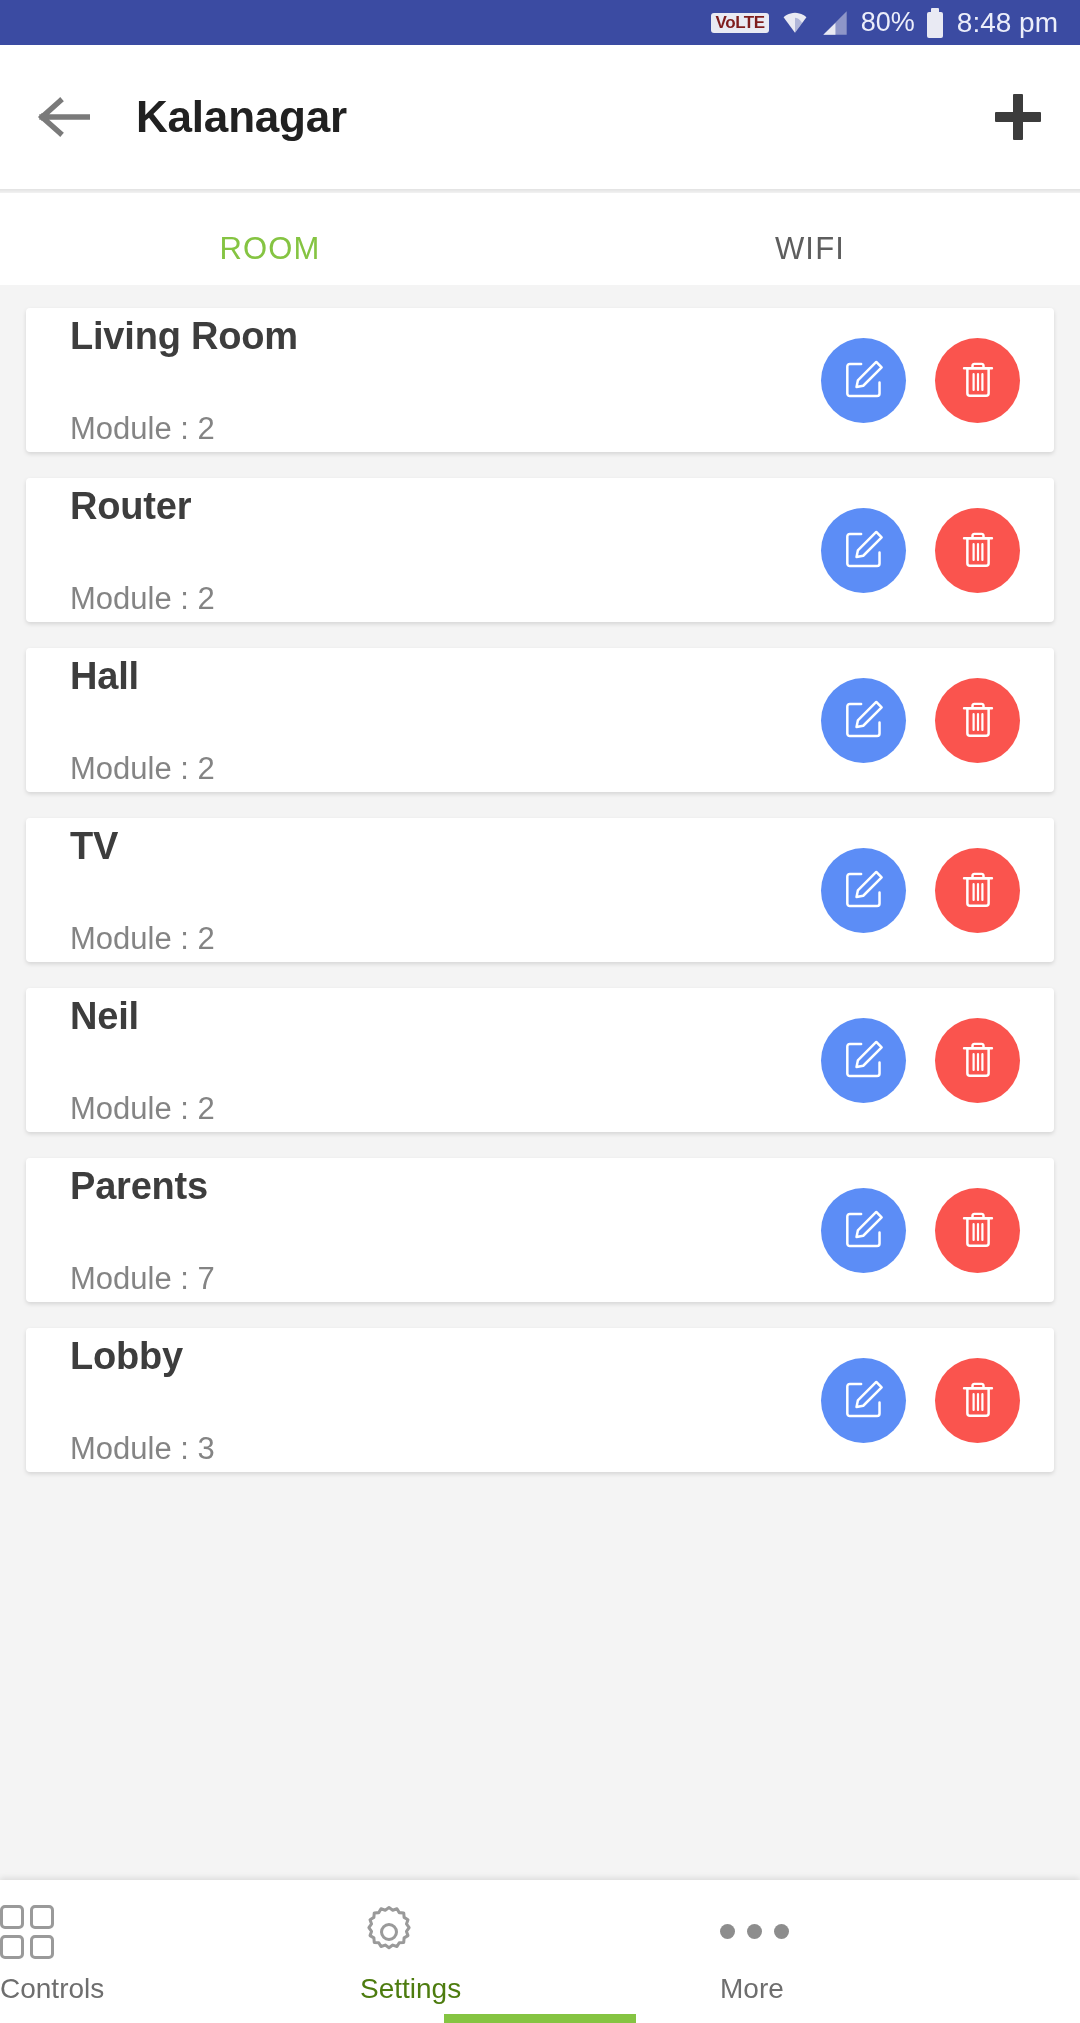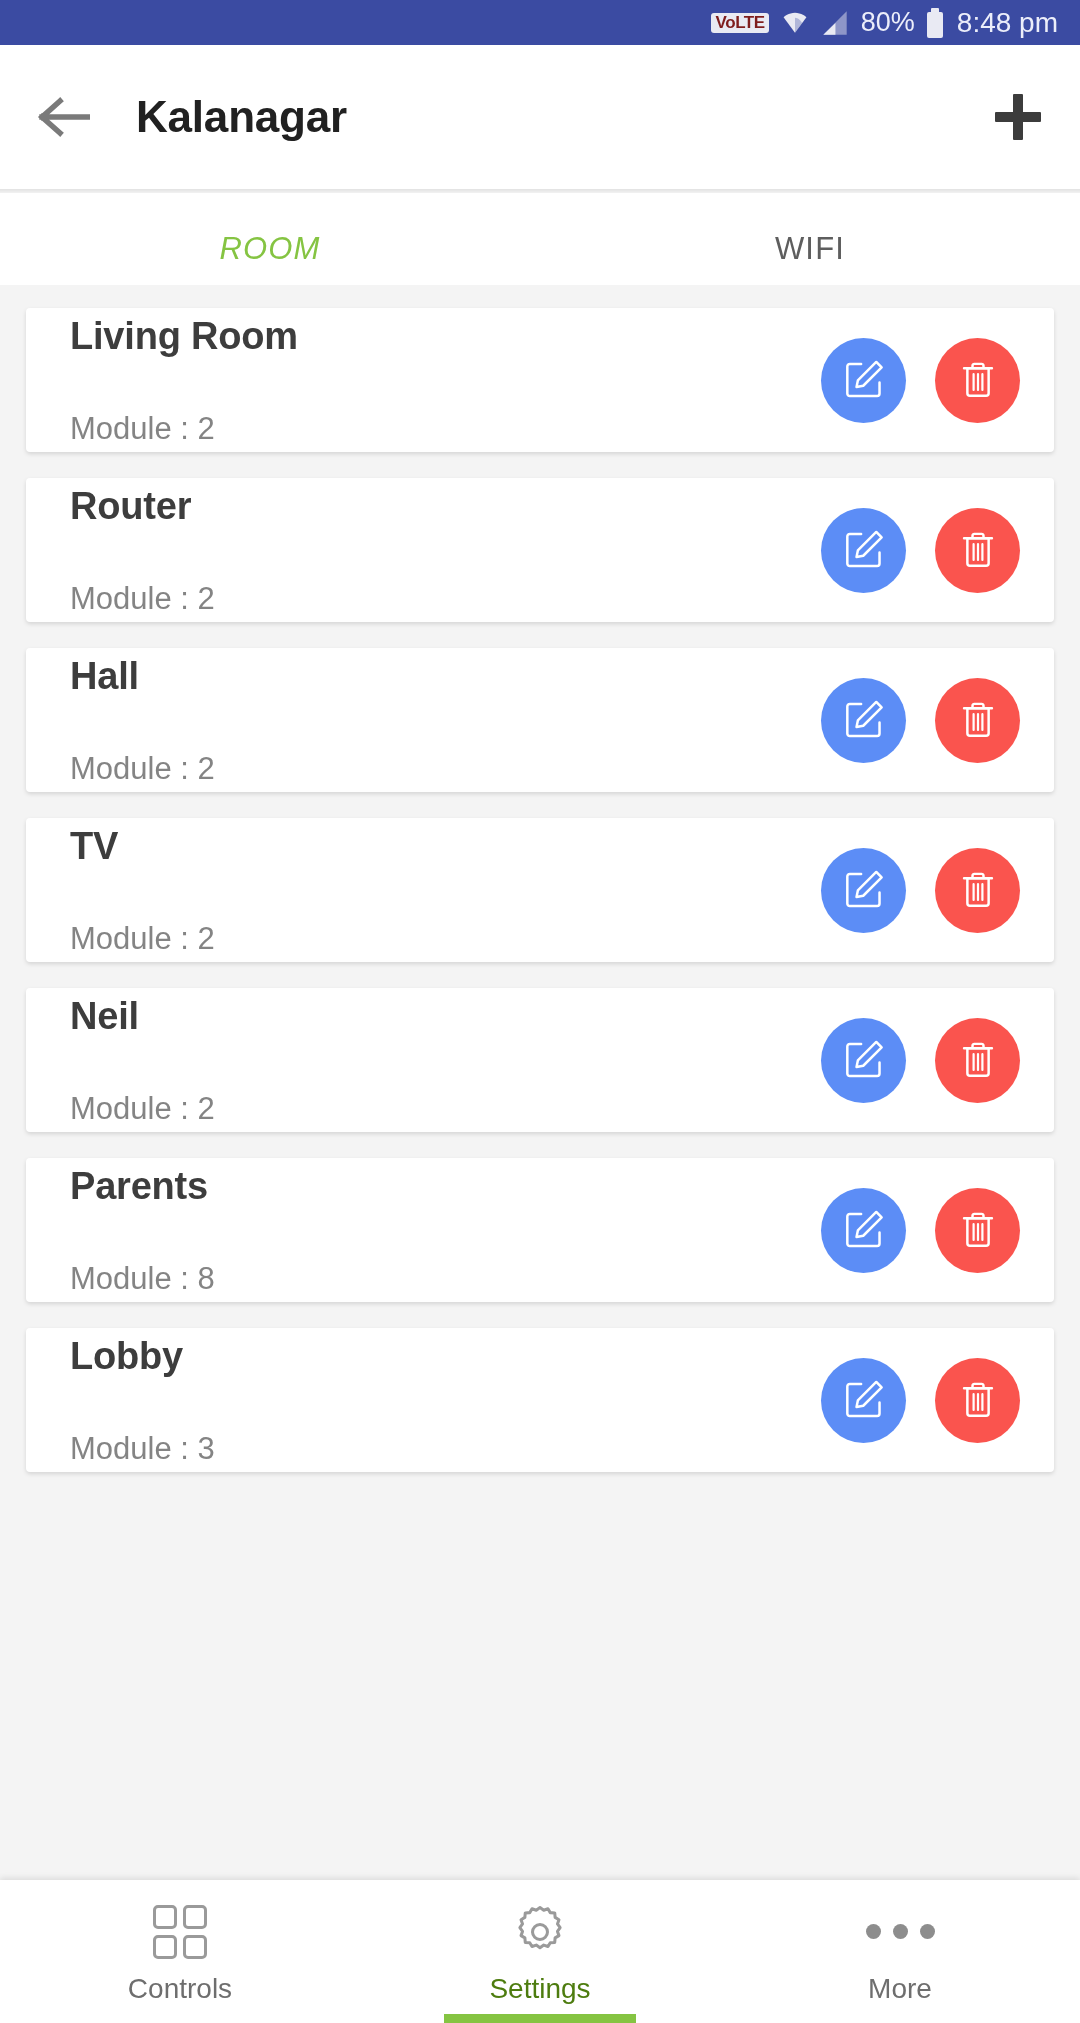--- a/index.html
+++ b/index.html
@@ -47,21 +47,21 @@
   .plus-v { position:absolute; width: 10px; height: 46px; background:#3c3c3c; border-radius:1px; }
   .plus-wrap { position: relative; width:46px; height:46px; display:flex; align-items:center; justify-content:center; }
   .appbar-sep { height: 4px; background: linear-gradient(to bottom, #e2e2e2, #f2f2f2); }
 
   
   .tabbar { height: 118px; background: #ffffff; display:flex; position: relative; }
   .tab {
     flex: 1; display:flex; align-items:center; justify-content:center;
     font-size: 31px; letter-spacing: 1.2px; font-weight: 400; padding-bottom: 6px;
   }
-  .tab.active { color: #85c442; font-style: italic; }
+  .tab.active { color: #85c442; }
   .tab.inactive { color: #5e5e5e; }
   .tab-underline {
     position: absolute; bottom: 0px; left: 166px; width: 160px; height: 7px;
     background: #85c442;
   }
 
   
   .content {
     position: absolute; top: 285px; left: 0; right: 0; bottom: 143px;
     background: #f4f4f4; overflow: hidden; padding-top: 23px;
@@ -81,21 +81,21 @@
   .fab-edit { background: #5c8df6; }
   .fab-del  { background: #fa544e; }
 
   
   .bottomnav {
     position: absolute; bottom: 0; left: 0; right: 0; height: 143px;
     background: #ffffff; display: flex;
     box-shadow: 0 -2px 6px rgba(0,0,0,0.10);
   }
   .navitem {
-    flex: 1; display:flex; flex-direction: column; align-items:center;
+    flex: 1; display:flex; flex-direction: column; align-items:flex-start;
     justify-content: center; gap: 12px; position: relative; padding-top: 4px;
   }
   .nav-label { font-size: 28px; color: #6e6e6e; }
   .navitem.active .nav-label { color: #4d7c0f; }
   .nav-underline {
     position: absolute; bottom: 0; left: 50%; transform: translateX(-50%);
     width: 192px; height: 9px; background: #85c442;
   }
   .nav-ico { height: 58px; display:flex; align-items:center; justify-content:center; }
   .grid-ico { width: 54px; height: 54px; display:grid; grid-template-columns: 1fr 1fr; grid-template-rows: 1fr 1fr; gap: 6px; }
@@ -260,21 +260,21 @@
             <path d="M6.2 5.6 H17.8 V19.2 A1.4 1.4 0 0 1 16.4 20.6 H7.6 A1.4 1.4 0 0 1 6.2 19.2 Z" fill="none" stroke="#ffffff" stroke-width="1.35" stroke-linejoin="round"></path>
             <path d="M9.6 8.8 V17.4 M12 8.8 V17.4 M14.4 8.8 V17.4" fill="none" stroke="#ffffff" stroke-width="1.2" stroke-linecap="round"></path>
           </svg>
         </span>
       </div>
     </div>
 
     <div class="card">
       <div class="card-text">
         <div class="card-title">Parents</div>
-        <div class="card-sub">Module : 8</div>
+        <div class="card-sub">Module : 7</div>
       </div>
       <div class="card-actions">
         <span class="fab fab-edit">
           <svg width="46" height="46" viewBox="0 0 24 24" aria-hidden="true">
             <path d="M10.5 3.6 H4.6 A1.3 1.3 0 0 0 3.3 4.9 V19.1 A1.3 1.3 0 0 0 4.6 20.4 H18.8 A1.3 1.3 0 0 0 20.1 19.1 V13.3" fill="none" stroke="#ffffff" stroke-width="1.3" stroke-linecap="round"></path>
             <path d="M18.4 2.6 L21.2 5.4 L11.6 15 L8.1 15.7 L8.8 12.2 Z" fill="none" stroke="#ffffff" stroke-width="1.3" stroke-linejoin="round"></path>
           </svg>
         </span>
         <span class="fab fab-del">
           <svg width="44" height="44" viewBox="0 0 24 24" aria-hidden="true">

